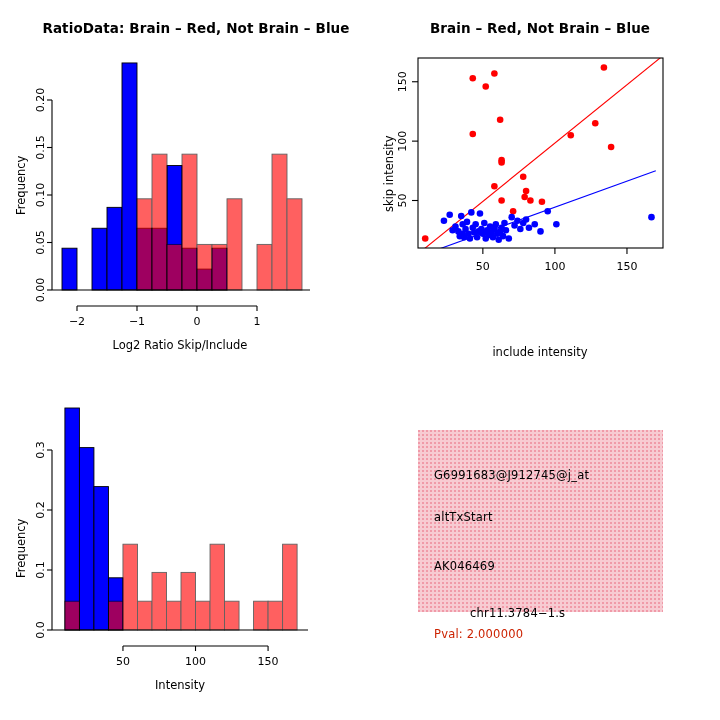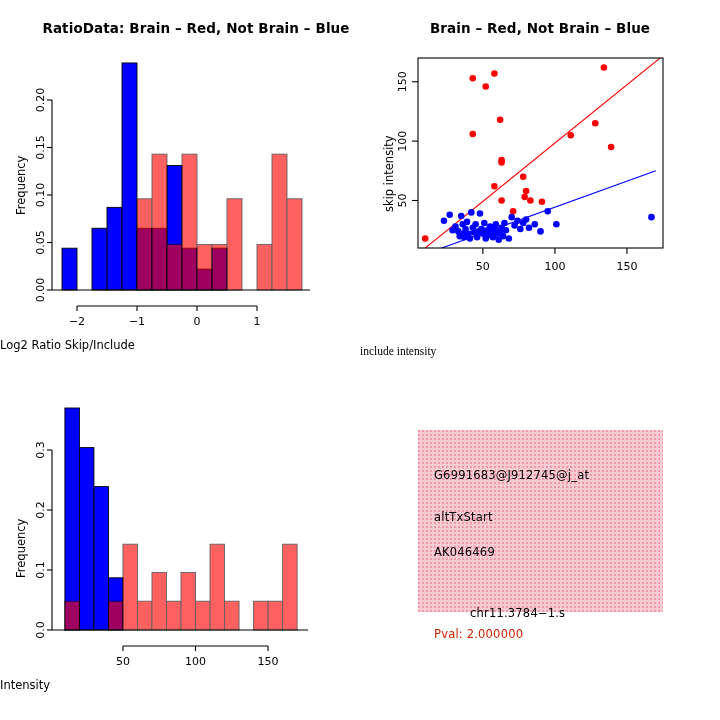--- a/index.html
+++ b/index.html
@@ -11,21 +11,21 @@
   }
   .panel{position:absolute;}
 
   
   .rtitle{
     position:absolute;left:0;right:0;text-align:center;
     font-weight:bold;font-size:13.5px;letter-spacing:.1px;
     white-space:nowrap;
   }
   .axlabel{
-    position:absolute;font-size:11.5px;white-space:nowrap;
+    position:absolute;text-align:center;font-size:11.5px;white-space:nowrap;
   }
   .ylabel{
     position:absolute;font-size:11.5px;white-space:nowrap;
     transform-origin:0 0;transform:rotate(-90deg);
   }
 
   svg{display:block;position:absolute;left:0;top:0;overflow:visible;}
 
   
   #info-panel{
@@ -106,21 +106,21 @@
       <line x1="52" y1="290" x2="310" y2="290" stroke="#000" stroke-width="1.1"></line>
     </svg>
 </div>
 
 <div class="panel" id="panel-scatter" style="left:360px;top:0;width:360px;height:360px;">
 
   <div class="rtitle" style="top:20px;">Brain – Red, Not Brain – Blue</div>
 
   <div class="ylabel" style="left:22px;top:212px;">skip intensity</div>
 
-  <div class="axlabel" style="left:0;right:0;top:345px;font-family:Liberation Serif, serif;">include intensity</div>
+  <div class="axlabel" style="left:0;right:0;top:345px;">include intensity</div>
 
   <svg id="svg-scatter" width="360" height="360">
       <defs>
         <clipPath id="scatclip">
           <rect x="58" y="58" width="245" height="190"></rect>
         </clipPath>
       </defs>
       <g clip-path="url(#scatclip)">
         <line x1="62.3235294117647" y1="250.375" x2="303" y2="55.625" stroke="#FF0000" stroke-width="1.1"></line>
         <line x1="75.29411764705883" y1="250.375" x2="295.7941176470588" y2="170.8125" stroke="#0000FF" stroke-width="1.1"></line>
@@ -275,18 +275,18 @@
       <line x1="52" y1="270" x2="308" y2="270" stroke="#000" stroke-width="1.1"></line>
     </svg>
 </div>
 
 <div class="panel" id="info-panel" style="left:418px;top:430px;width:245px;height:182px;">
 
   <div class="info-line" style="left:16px;top:38px;">G6991683@J912745@j_at</div>
 
   <div class="info-line" style="left:16px;top:80px;text-align:right;">altTxStart</div>
 
-  <div class="info-line" style="left:16px;top:115px;">AK046469</div>
+  <div class="info-line" style="left:16px;top:129px;">AK046469</div>
 
   <div class="info-line" style="left:16px;top:176px;margin-left:36px;">chr11.3784−1.s</div>
 
   <div class="info-line info-pval" style="left:16px;top:197px;">Pval: 2.000000</div>
 </div>
 
 </body></html>

